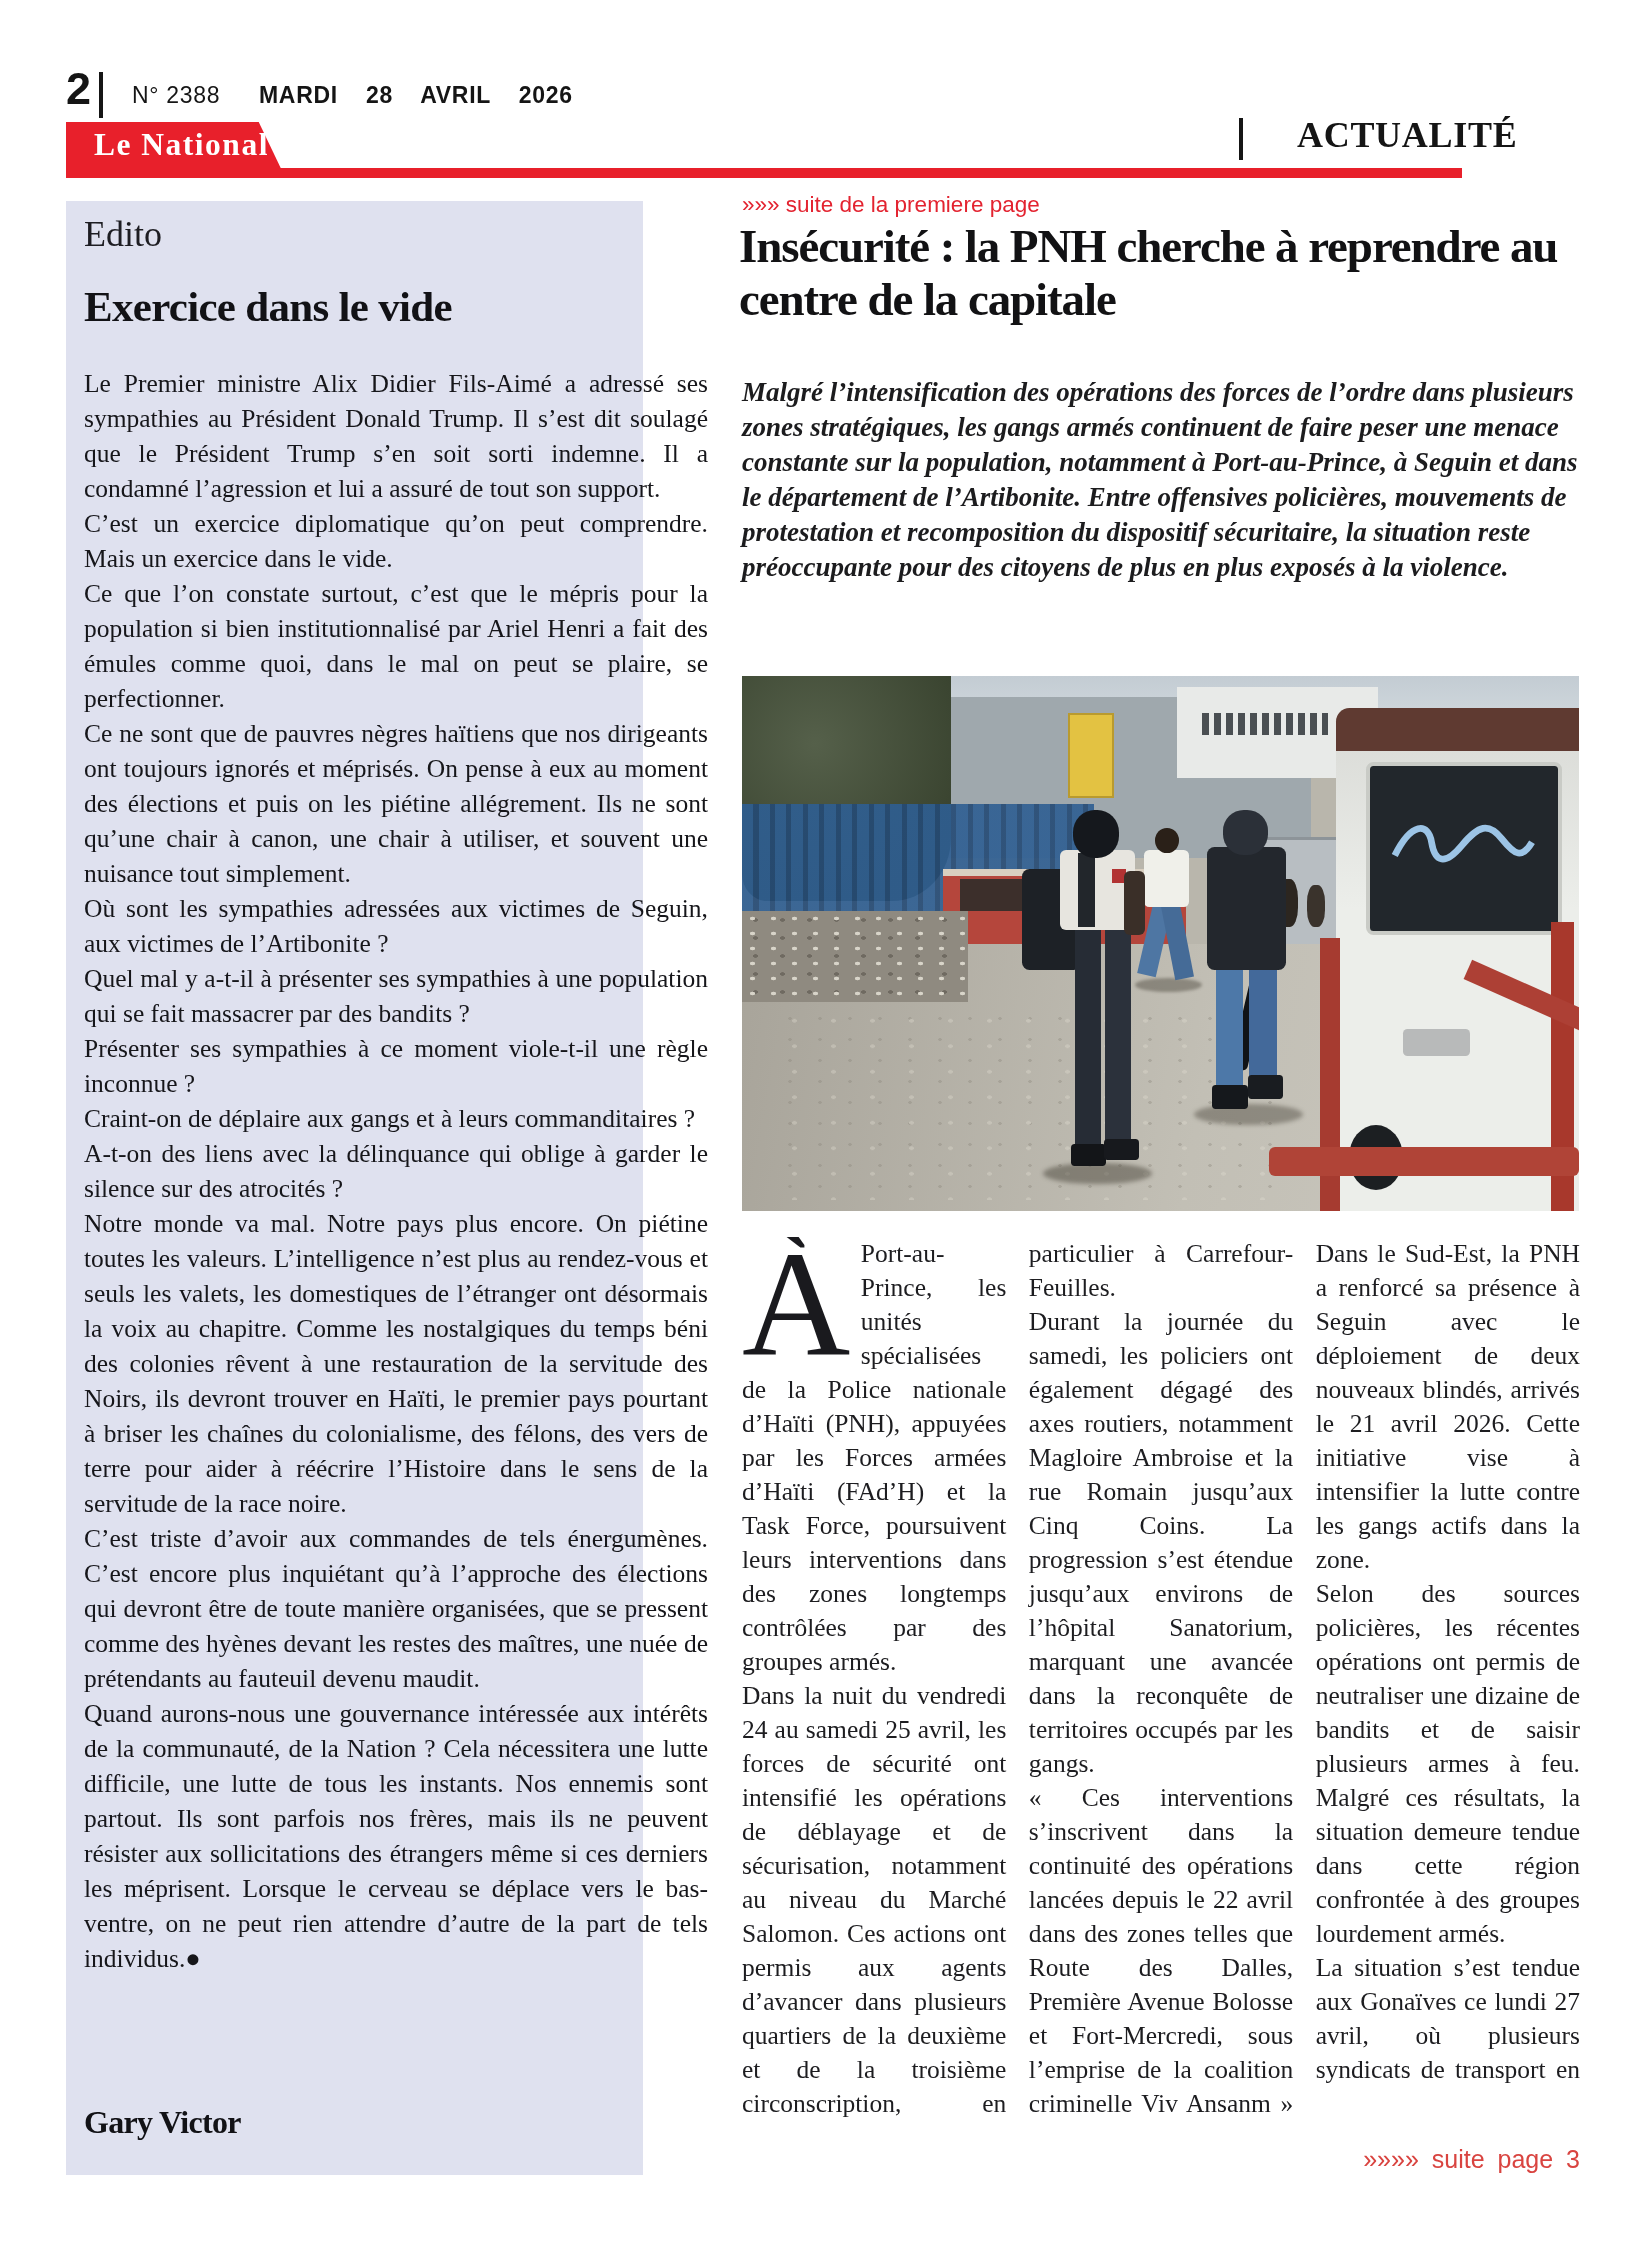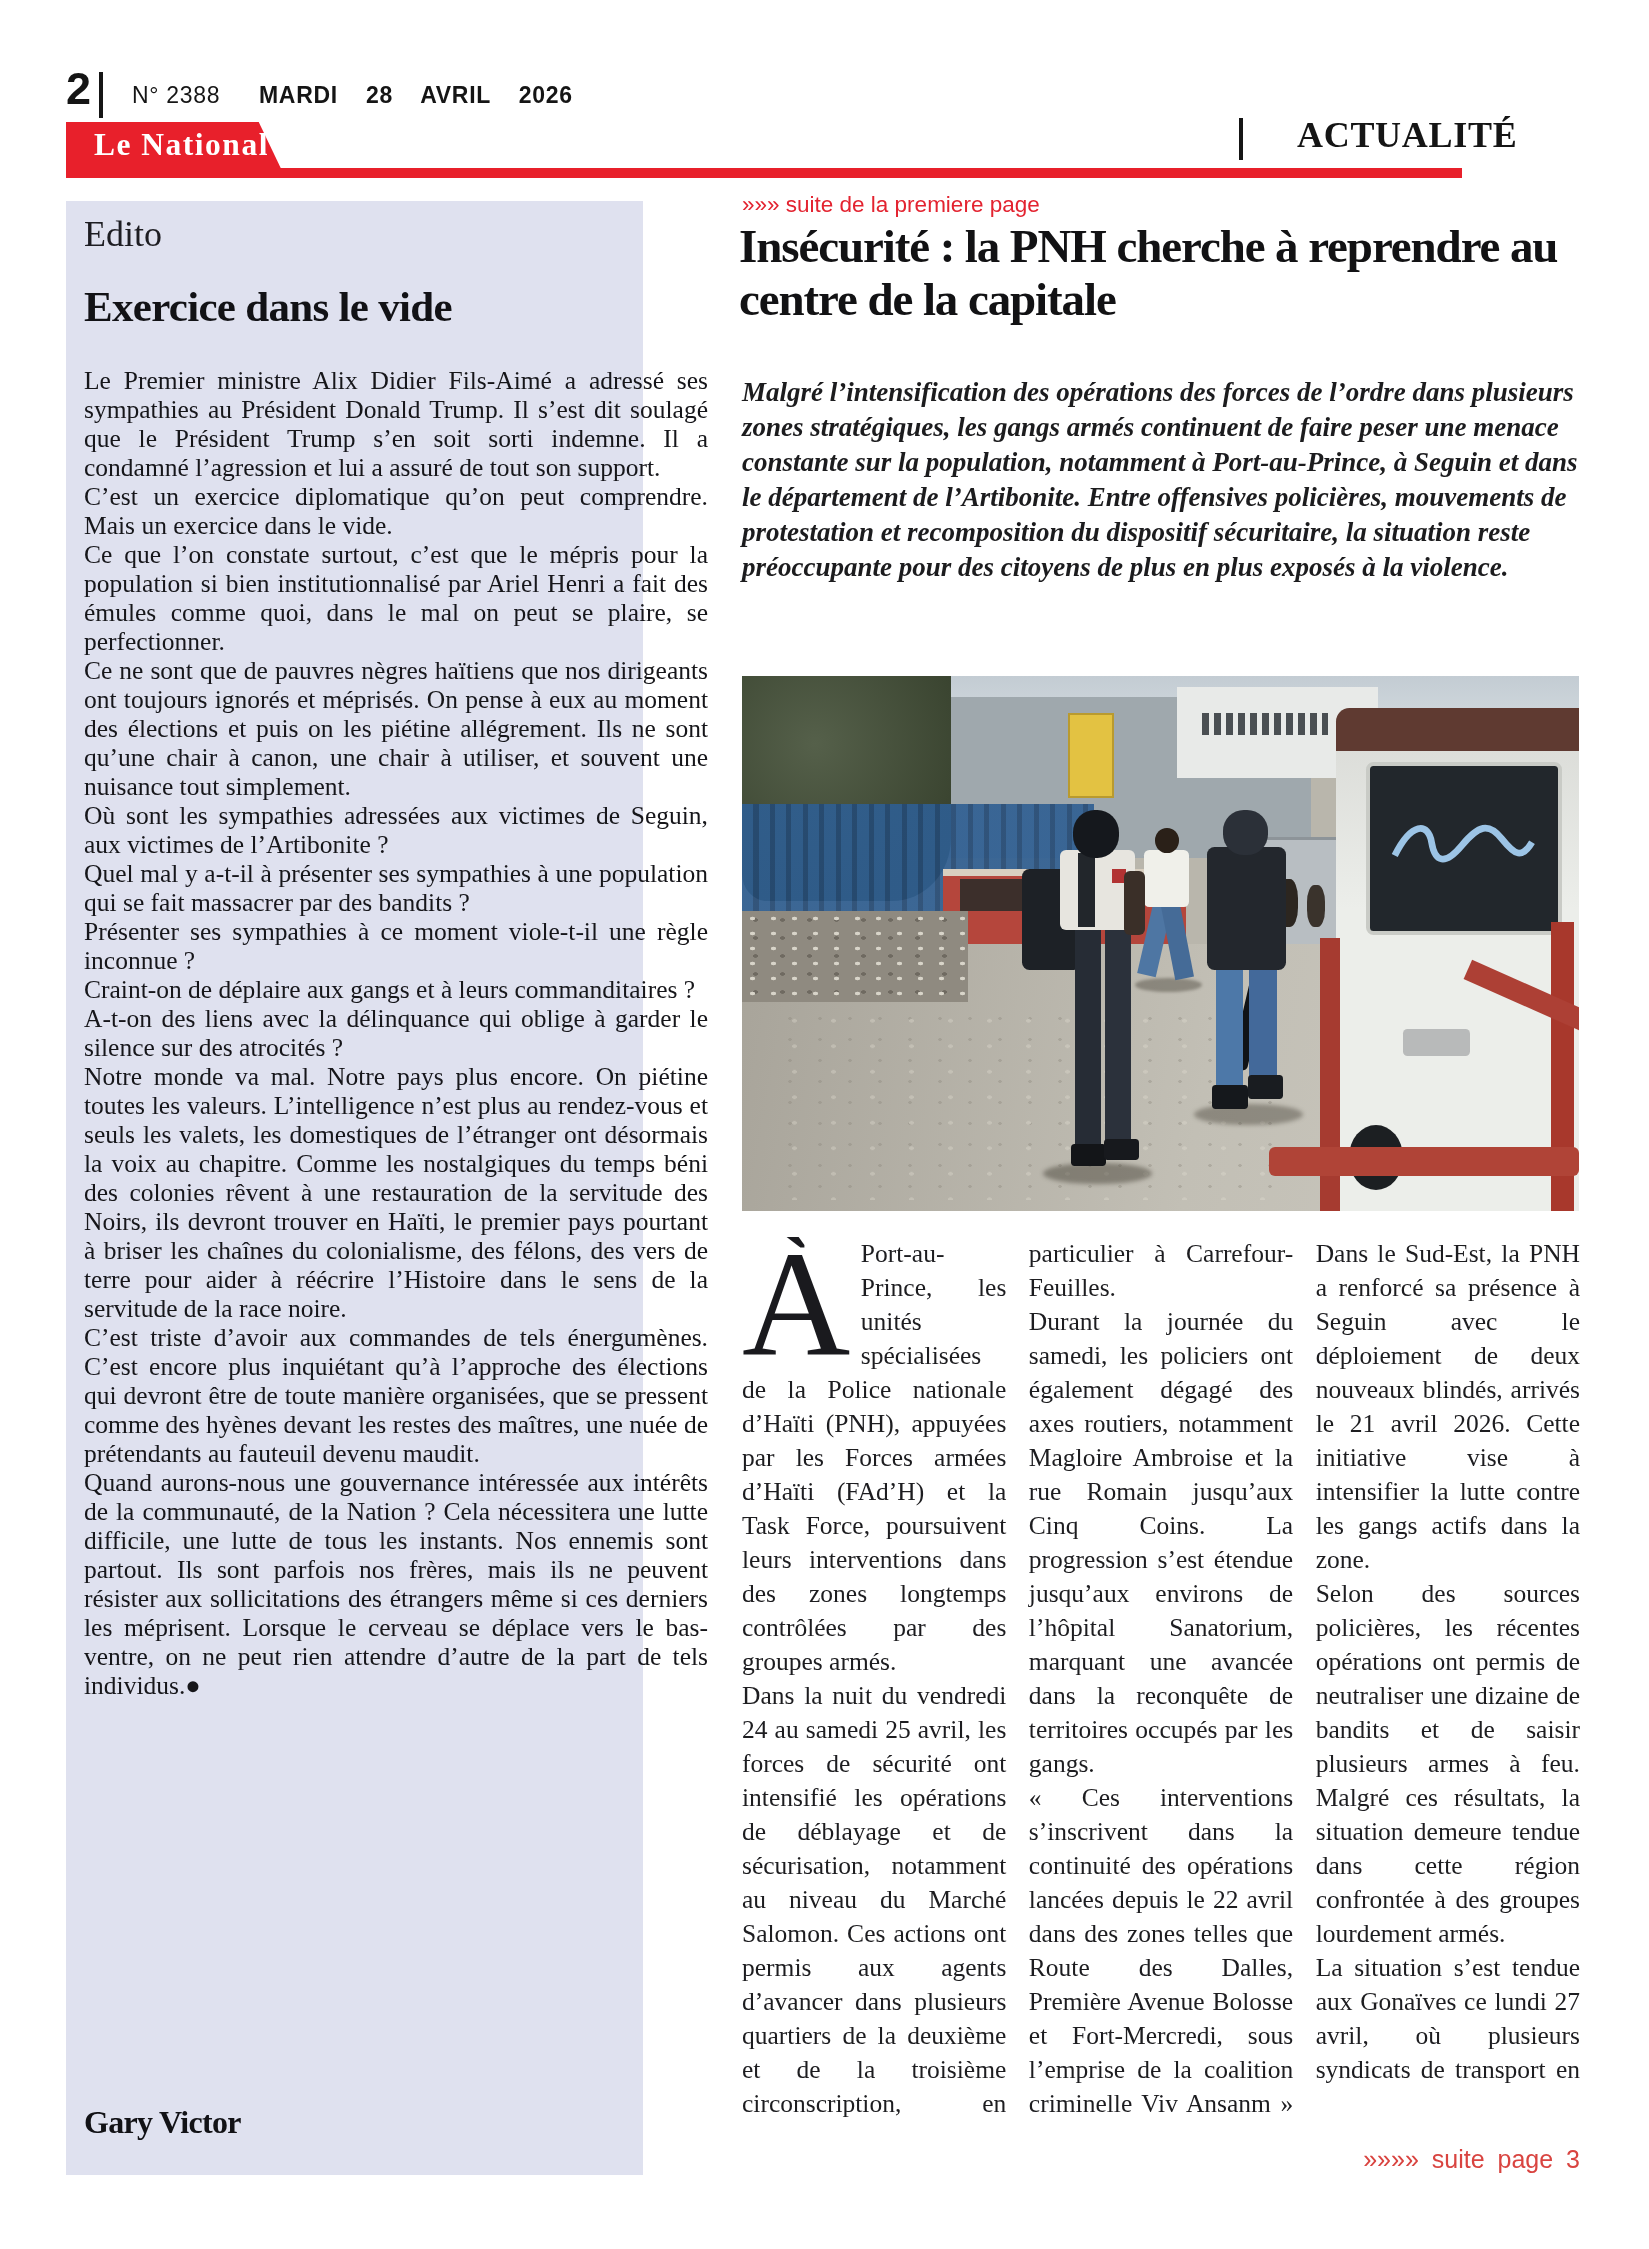--- a/index.html
+++ b/index.html
@@ -25,21 +25,21 @@
                clip-path:polygon(0 0,88% 0,100% 100%,0 100%);}
   .brand-text{left:94px;top:127px;font-size:31.5px;font-weight:bold;color:#fff;letter-spacing:1.5px;}
   .red-rule{left:66px;top:168px;width:1396px;height:9.7px;background:var(--brandRed);}
 
   
   .edito{left:66px;top:201px;width:577px;height:1974px;background:var(--editoBg);}
   .edito-kicker{position:absolute;left:18px;top:12px;font-size:36px;color:#1d1d22;}
   .edito-title{position:absolute;left:18px;top:81px;margin:0;font-size:43px;font-weight:bold;
                letter-spacing:-0.7px;color:#121216;}
   .edito-body{position:absolute;left:18px;top:165px;width:624px;height:1635px;overflow:hidden;
-              font-size:25.5px;line-height:29px;text-align:justify;hyphens:auto;-webkit-hyphens:auto;}
+              font-size:25.5px;line-height:35px;text-align:justify;hyphens:auto;-webkit-hyphens:auto;}
   .edito-body p{margin:0;}
   .edito-sig{position:absolute;left:18px;bottom:34px;font-size:32px;font-weight:bold;
              letter-spacing:-0.7px;color:#121216;}
 
   
   .kicker-red{left:742px;top:192px;font-family:"Liberation Sans",sans-serif;font-size:22.5px;
               color:var(--kickerRed);}
   .headline{left:739px;top:220px;width:846px;margin:0;font-size:47px;line-height:1.13;
             font-weight:bold;letter-spacing:-1.1px;color:#121214;}
   .lede{left:742px;top:375px;width:840px;margin:0;font-size:27px;line-height:35px;

